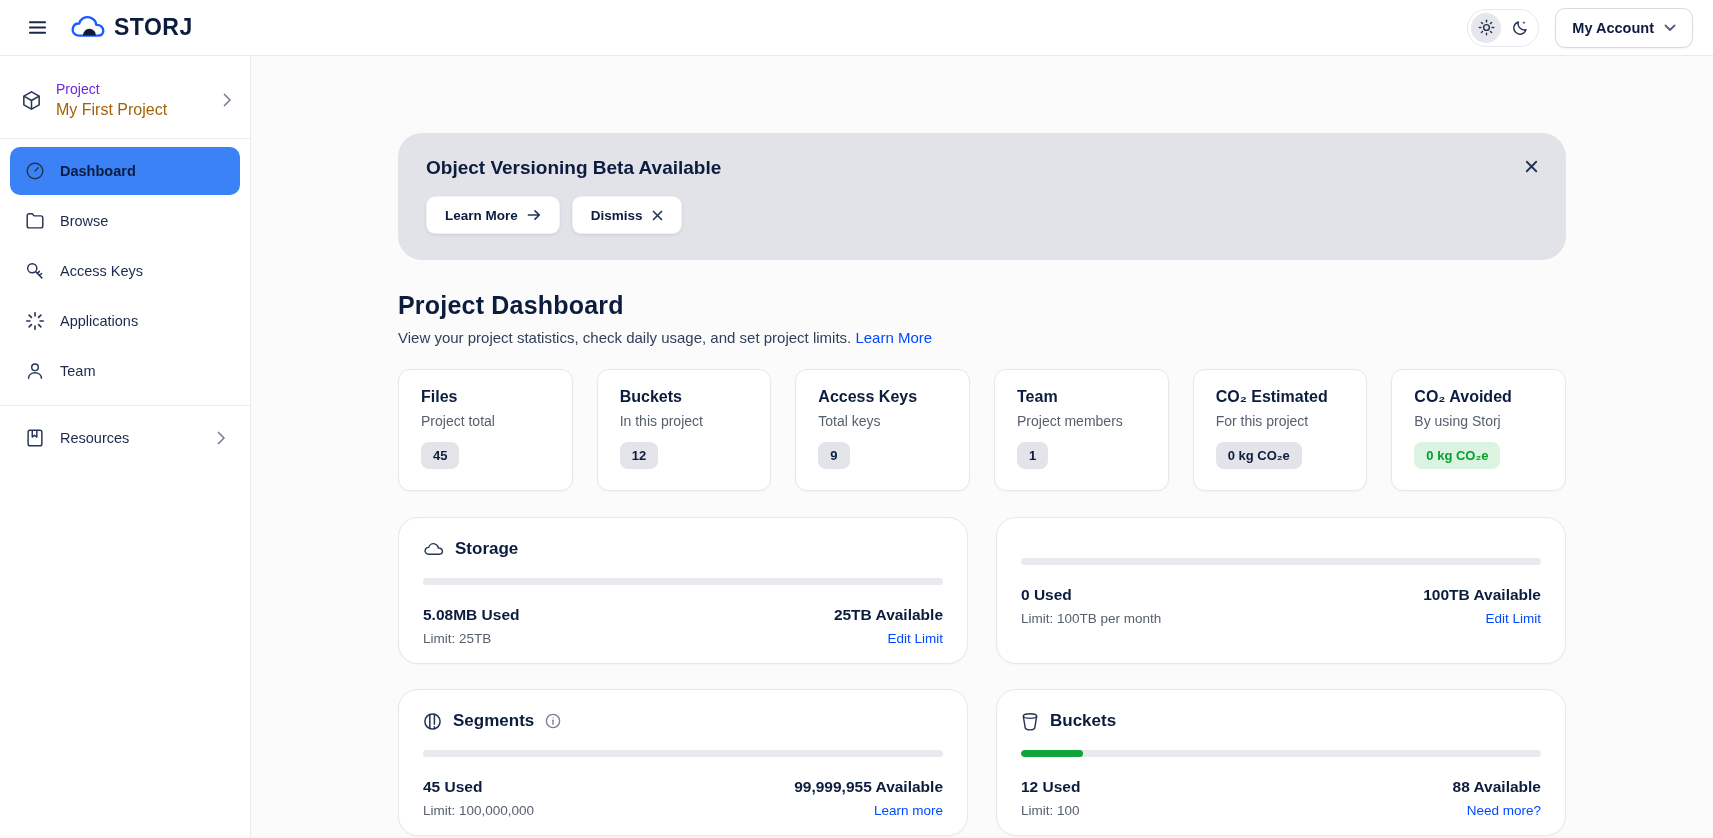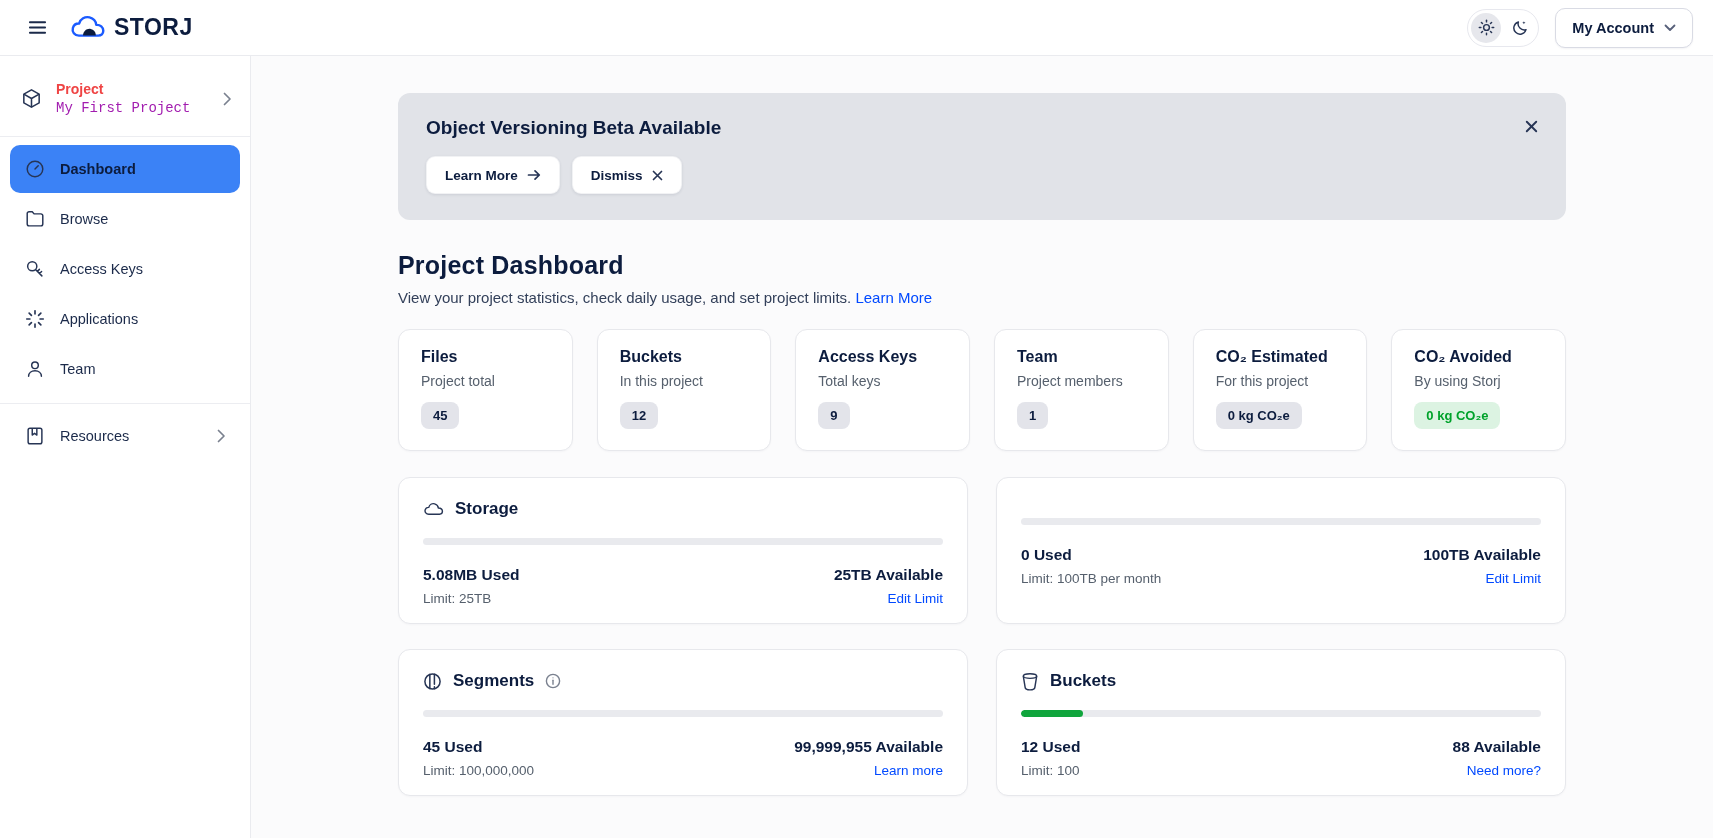--- a/index.html
+++ b/index.html
@@ -27,33 +27,33 @@
   
   .body-wrap { display:flex; height:782px; }
   .sidebar { width:251px; background:#fff; border-right:1px solid #eaebef; flex-shrink:0;
     padding-top:10px; }
   .main { flex:1; overflow:hidden; background:#fbfbfc; }
   .content { width:1168px; margin:0 auto; padding-top:37px; }
 
   
   .project-select { display:flex; align-items:center; padding:14px 18px 16px 20px; cursor:pointer; }
   .project-select .txt { margin-left:13px; line-height:1.35; }
-  .proj-label { font-size:14px; font-weight:700; color:#ef4444; }
-  .proj-name { font-size:14px; color:#a21caf;font-family:Liberation Mono, monospace; }
+  .proj-label { font-size:14px; font-weight:400; color:#6d28d9; }
+  .proj-name { font-size:16px; color:#a16207; }
   .side-divider { border-top:1px solid #ecedf1; margin:2px 0 8px 0; }
   .nav-item { height:48px; margin:2px 10px; border-radius:10px; display:flex; align-items:center;
     padding:0 14px; gap:14px; font-size:14.5px; color:#1b2a4a; cursor:pointer; }
   .nav-item.active { background:#3b82f6; font-weight:700; color:#0c1c3e; }
   .nav-item .chev { margin-left:auto; color:#7a818f; }
   .project-select .chev { margin-left:auto; color:#7a818f; }
   .icon { display:inline-flex; align-items:center; justify-content:center; color:#273555; }
 
   
-  .banner { position:relative; background:#e1e3e8; border-radius:12px; padding:24px 28px 26px 28px;
-    margin-bottom:31px; }
+  .banner { position:relative; background:#e1e3e8; border-radius:24px; padding:24px 28px 26px 28px;
+    margin-bottom:31px;margin-top:40px; }
   .banner h2 { font-size:19px; font-weight:800; color:#0c1c3e; }
   .banner p { margin-top:9px; font-size:14.5px; color:#454f63; }
   .banner-btns { margin-top:17px; display:flex; gap:12px; }
   .pill-btn { height:38px; display:inline-flex; align-items:center; gap:9px; padding:0 18px;
     background:#fff; border:1px solid rgba(12,28,62,.06); border-radius:9px; font-size:13.5px;
     font-weight:700; color:#0c1c3e; cursor:pointer; box-shadow:0 1px 3px rgba(15,25,60,.10);
     font-family:inherit; }
   .banner-close { position:absolute; top:20px; right:22px; width:26px; height:26px; border:none;
     background:transparent; color:#0c1c3e; font-size:15px; cursor:pointer; display:flex;
     align-items:center; justify-content:center; }
@@ -68,21 +68,21 @@
   .stat-card { background:#fff; border:1px solid #e7e8ec; border-radius:12px; padding:18px 22px;
     height:122px; box-shadow:0 1px 2px rgba(15,25,60,.03); }
   .stat-card h3 { font-size:16px; font-weight:700; color:#0c1c3e; }
   .stat-sub { margin-top:7px; font-size:14px; color:#56606d; }
   .badge { display:inline-block; margin-top:13px; padding:6px 12px; border-radius:8px;
     background:#e3e4ea; font-size:13px; font-weight:700; color:#0c1c3e; }
   .badge[data-variant="green"] { background:#dcf3e2; color:#00a22b; }
 
   
   .usage-grid { margin-top:26px; display:grid; grid-template-columns:1fr 1fr; gap:25px 28px; }
-  .usage-card { background:#fff; border:1px solid #e7e8ec; border-radius:12px; padding:21px 24px 18px 24px;
+  .usage-card { background:#fff; border:1px solid #e7e8ec; border-radius:20px; padding:21px 24px 18px 24px;
     height:147px; box-shadow:0 1px 2px rgba(15,25,60,.03); }
   .usage-head { display:flex; align-items:center; gap:11px; }
   .usage-head h3 { font-size:17px; font-weight:700; color:#0c1c3e; }
   .info-icon { color:#7a818f; display:inline-flex; }
   .track { margin-top:19px; height:7px; border-radius:4px; background:#e9eaee; overflow:hidden; }
   .fill { height:100%; border-radius:4px; background:#10a53c; width:0; }
   .vals { margin-top:21px; display:flex; justify-content:space-between; align-items:baseline; }
   .vals .v { font-size:15.5px; font-weight:700; color:#0c1c3e; }
   .limits { margin-top:7px; display:flex; justify-content:space-between; align-items:flex-end; }
   .limits .lim { font-size:13.5px; color:#56606d; }

